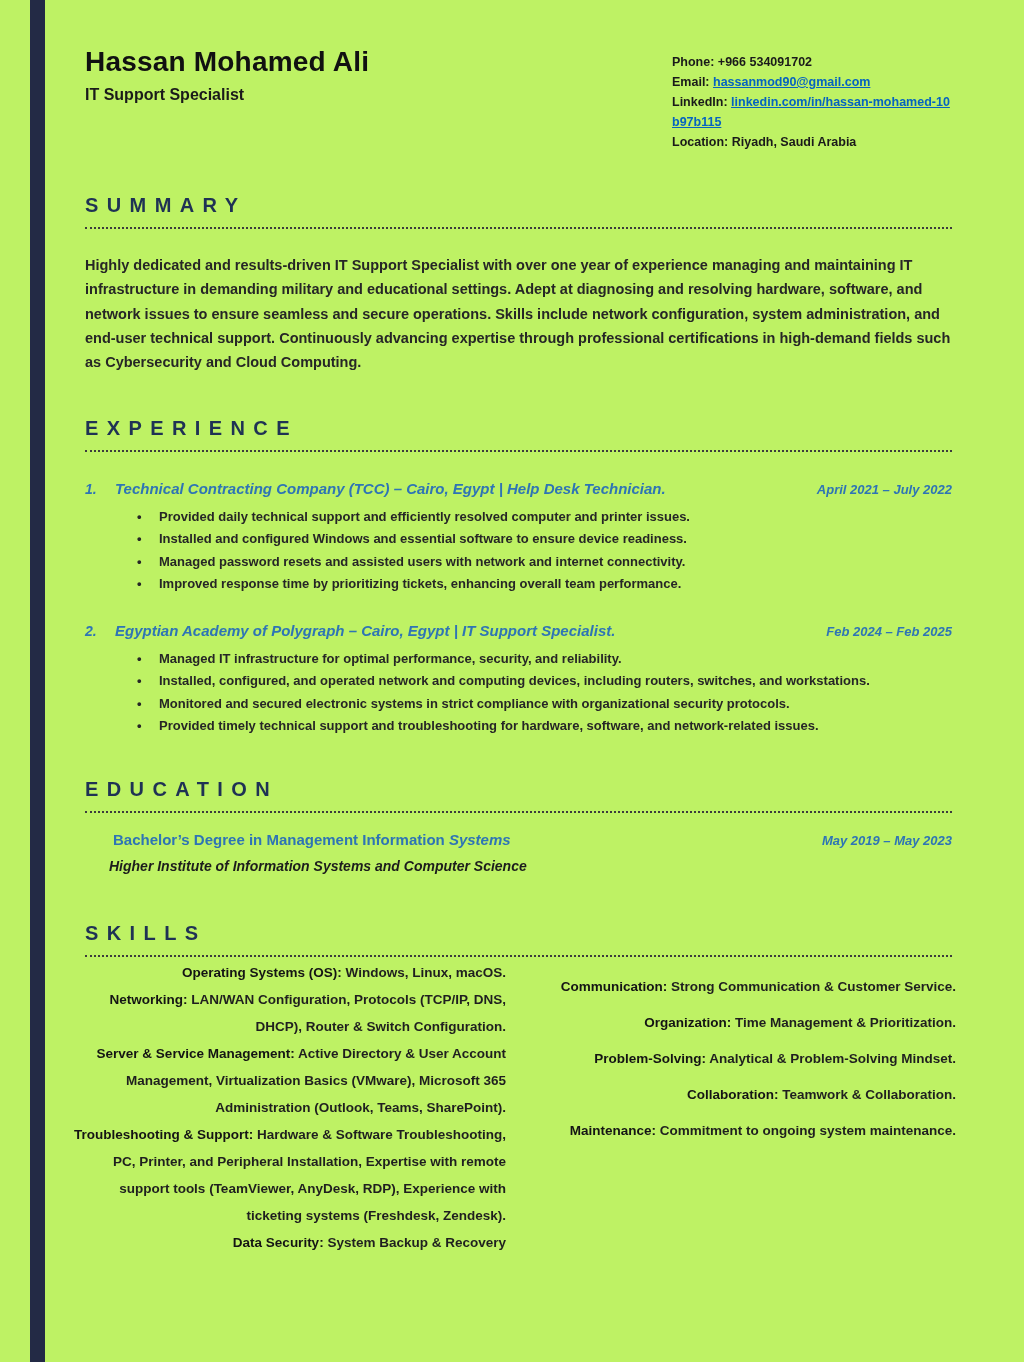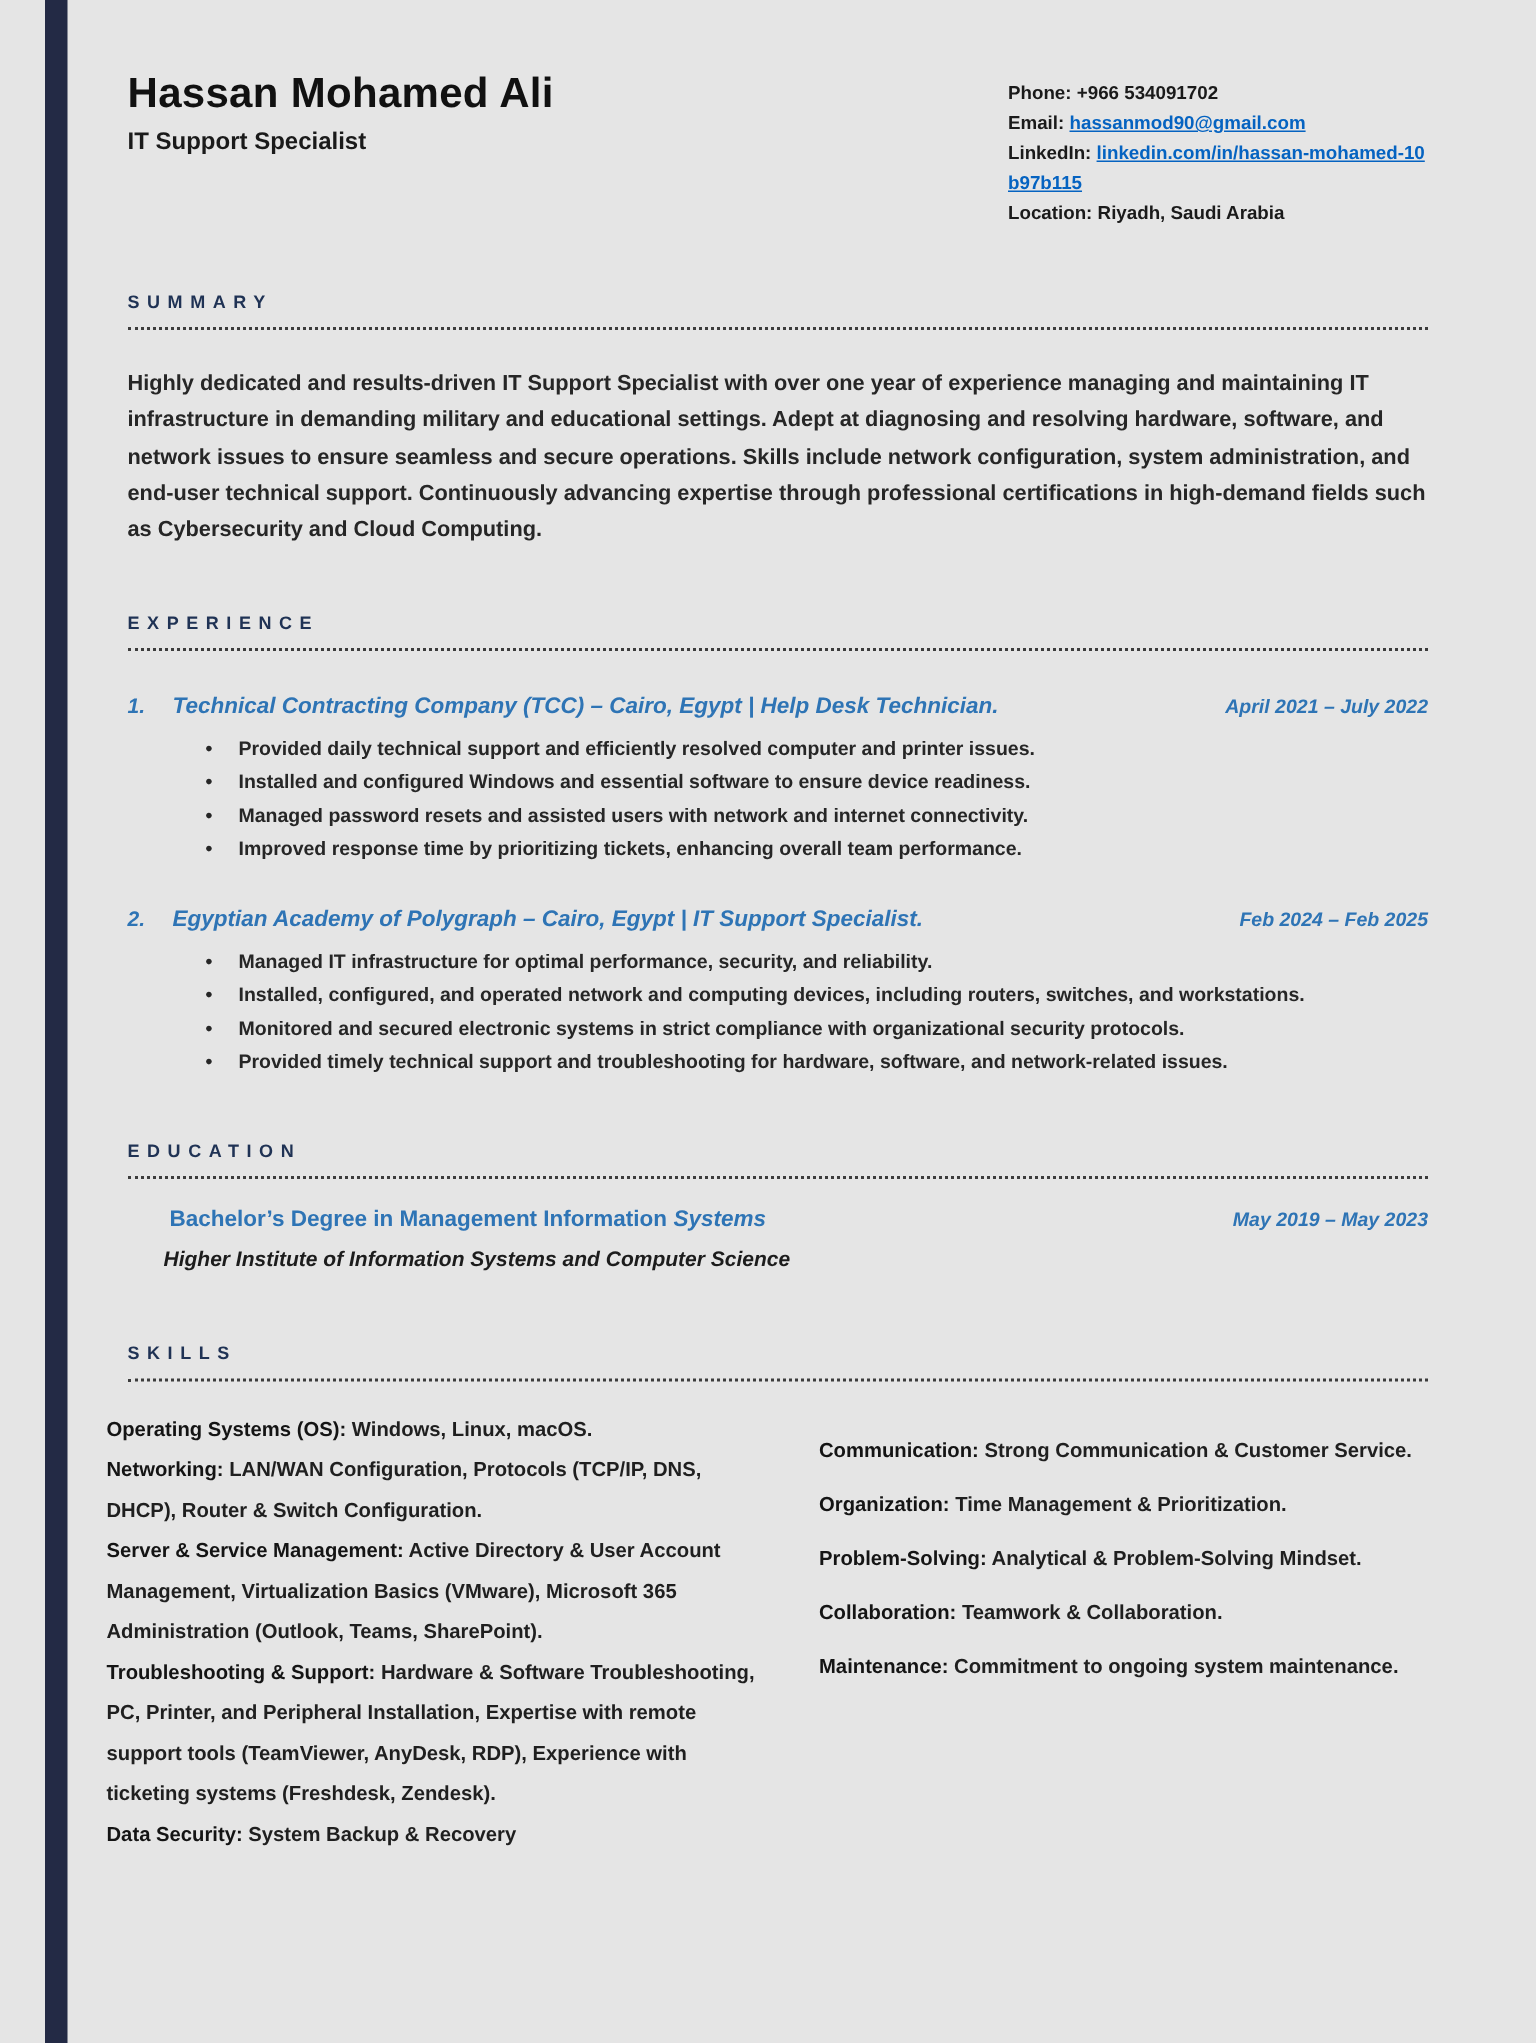--- a/index.html
+++ b/index.html
@@ -4,42 +4,42 @@
 <style>
   * { margin: 0; padding: 0; box-sizing: border-box; }
   html, body {
     width: 1024px;
     height: 1362px;
     background: #ffffff;
     font-family: "Liberation Sans", "DejaVu Sans", sans-serif;
     color: #2d2d2d;
     overflow: hidden;
   }
-  .page { position: relative; width: 1024px; height: 1362px; background: #e5e5e5; }
+  .page { position: relative; width: 1024px; height: 1362px; background: #bef264; }
   .side-bar {
     position: absolute;
     left: 30px; top: 0;
     width: 15px; height: 1362px;
     background: #232a45;
   }
   .content { margin-left: 85px; margin-right: 72px; padding-top: 46px; }
 
   
   .header-row { display: flex; justify-content: space-between; align-items: flex-start; }
   .person-name { font-size: 28px; font-weight: 700; color: #111; letter-spacing: 0.2px; }
   .person-title { font-size: 16px; font-weight: 700; color: #1a1a1a; margin-top: 8px; }
   .contact-block { width: 300px; font-size: 12.5px; line-height: 1.6; padding-top: 6px; }
   .contact-row { font-weight: 700; color: #1a1a1a; padding-left: 20px; }
   .clabel { font-weight: 700; color: #1a1a1a; }
   .contact-link { color: #0563c1; text-decoration: underline; font-weight: 700; cursor: pointer; word-break: break-all; }
 
   
   .section { margin-top: 42px; }
   .section-heading {
-    font-size: 12px;
+    font-size: 20px;
     font-weight: 700;
     color: #1f3254;
     letter-spacing: 0.42em;
   }
   .dotline {
     border-top: 2px dotted #3c3c3c;
     margin-top: 10px;
     height: 0;
   }
 
@@ -79,21 +79,21 @@
   
   .edu-row { display: flex; align-items: baseline; margin-top: 18px; padding-left: 28px; }
   .edu-degree { color: #2e74b5; font-weight: 700; font-size: 15px; flex: 1 1 auto; }
   .edu-degree .deg-italic { font-style: italic; }
   .edu-dates { color: #2e74b5; font-style: italic; font-weight: 700; font-size: 13px; margin-left: 12px; white-space: nowrap; }
   .edu-school { margin-top: 10px; padding-left: 24px; font-style: italic; font-weight: 700; font-size: 14px; color: #1c1c1c; }
 
   
   .skills-section { margin-top: 48px; }
   .skills-section .section-heading { margin-left: 0; }
-  .skills-cols { display: flex; margin-top: 18px; margin-left: -14px; }
+  .skills-cols { display: flex; margin-top: 2px; margin-left: -14px; text-align: right; }
   .skills-left { width: 435px; flex: 0 0 auto; }
   .skills-right { width: 410px; flex: 0 0 auto; margin-left: 40px; padding-top: 14px; }
   .skill-item { font-size: 13.5px; line-height: 27px; color: #1f1f1f; font-weight: 600; }
   .skill-label { font-weight: 700; color: #141414; }
   .skills-right .skill-item { margin-bottom: 9px; }
 </style>
 </head>
 <body>
 
 <div class="page">

